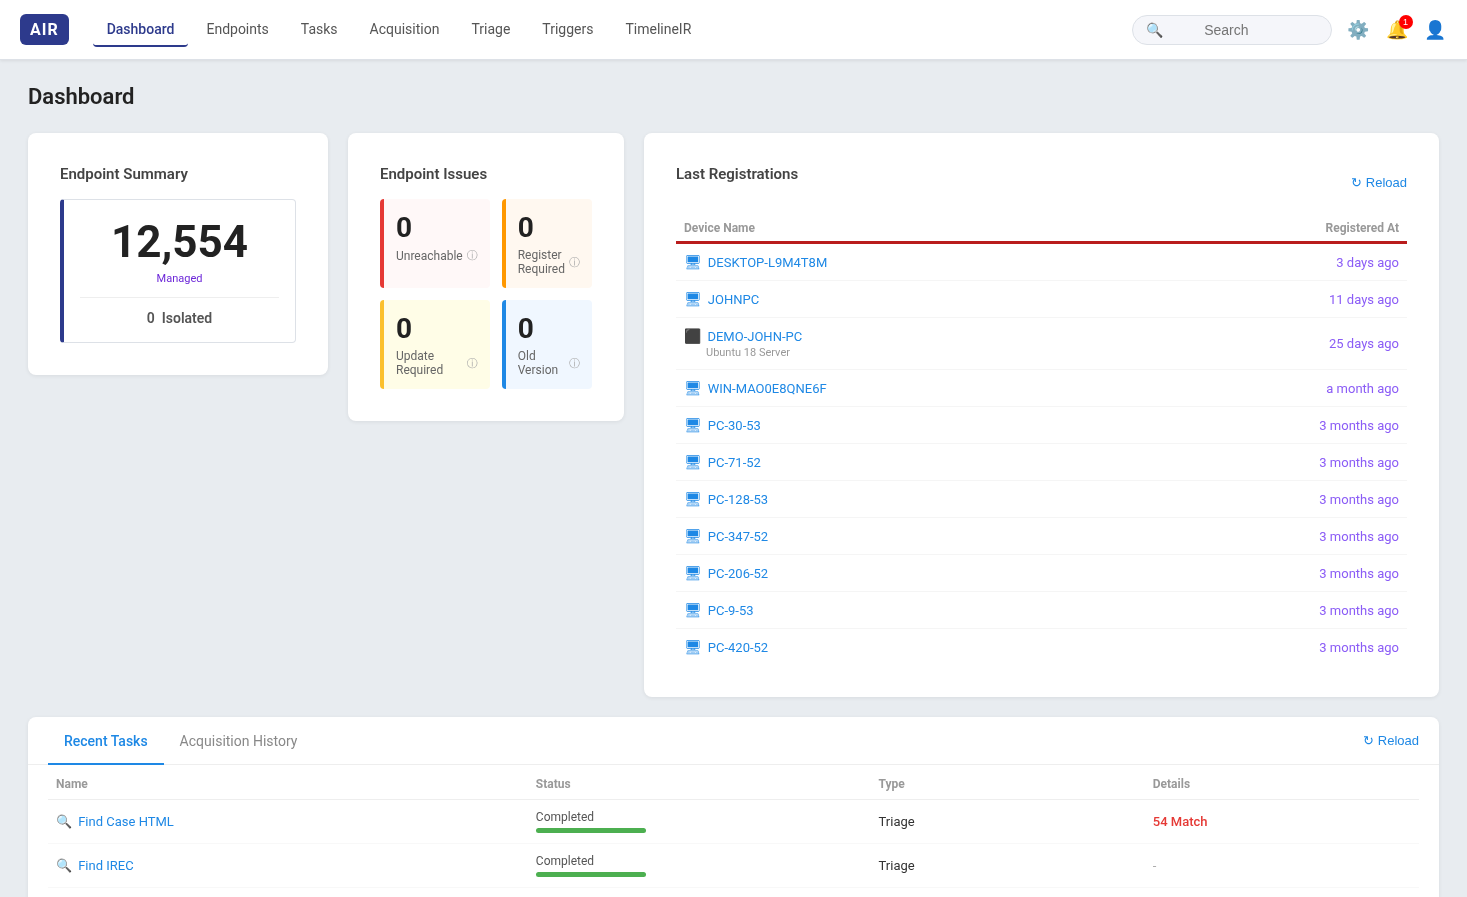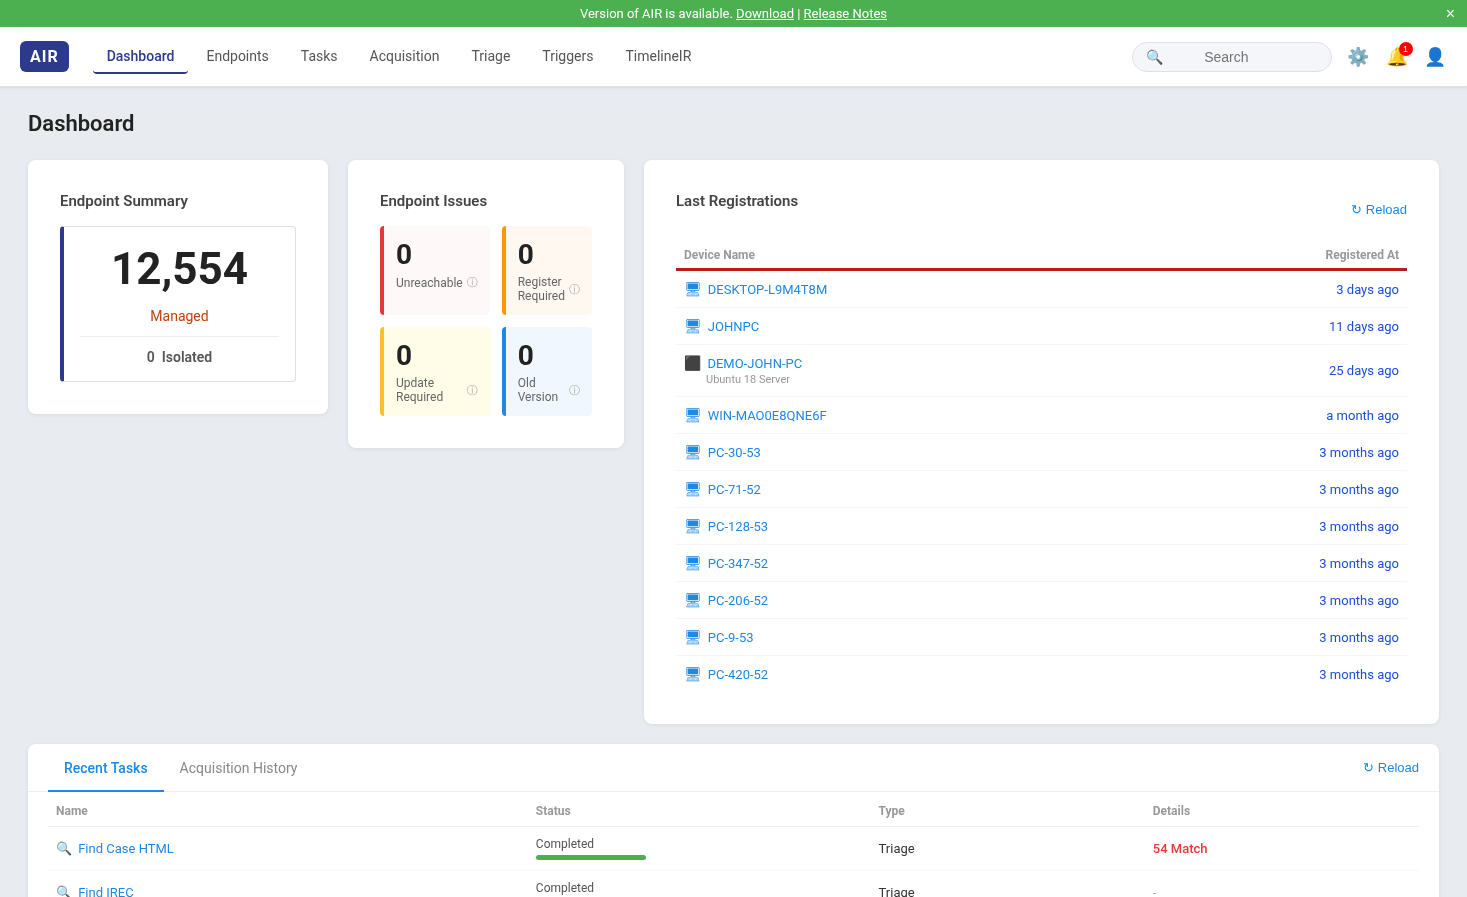--- a/index.html
+++ b/index.html
@@ -96,21 +96,21 @@
 
     .endpoint-summary { width: 300px; }
     .summary-inner {
       border: 1px solid #dde1e7;
       border-left: 4px solid #2d3a8c;
       border-radius: 4px;
       padding: 16px;
       text-align: center;
     }
     .big-number { font-size: 44px; font-weight: 700; color: #222; }
-    .managed-label { font-size: 14px; color: #c2410c; margin-top: 13px; }
+    .managed-label { font-size: 11px; color: #6d28d9; margin-top: 4px; }
     .isolated-row {
       margin-top: 12px;
       padding-top: 12px;
       border-top: 1px solid #eee;
       color: #555;
       font-size: 14px;
     }
     .isolated-row span { font-weight: 600; }
 
     
@@ -134,21 +134,21 @@
     .reg-header { display: flex; justify-content: space-between; align-items: center; margin-bottom: 16px; }
     .reload-btn {
       background: none; border: none; cursor: pointer; color: #1e88e5; font-size: 13px;
       display: flex; align-items: center; gap: 4px;
     }
     .reg-table { width: 100%; border-collapse: collapse; }
     .reg-table th { font-size: 12px; color: #999; text-align: left; padding: 6px 8px; border-bottom: 3px solid #b91c1c; }
     .reg-table td { padding: 10px 8px; font-size: 13px; border-bottom: 1px solid #f5f5f5; }
     .reg-table tr:last-child td { border-bottom: none; }
     .device-link { color: #1e88e5; text-decoration: none; display: flex; align-items: center; gap: 6px; cursor: pointer; }
-    .reg-time { color: #1d4ed8; font-size: 12px; text-align: right; }
+    .reg-time { color: #8b5cf6; font-size: 12px; text-align: right; }
     .device-sub { font-size: 11px; color: #999; padding-left: 22px; padding-top: 2px; }
 
     
     .tasks-card { background: white; border-radius: 8px; box-shadow: 0 1px 4px rgba(0,0,0,0.07); padding: 0; overflow: hidden; }
     .tasks-tabs { display: flex; align-items: center; padding: 0 20px; border-bottom: 1px solid #eee; }
     .tasks-tab {
       padding: 16px 16px 14px;
       cursor: pointer;
       color: #888;
       font-size: 14px;
@@ -170,24 +170,20 @@
     .details-dash { color: #aaa; }
 
     .full-page { display: flex; flex-direction: column; min-height: 897px; }
     .content-area { flex: 1; }
   </style>
 </head>
 <body>
 
 <div class="full-page">
 
-  <div class="banner">
-    <span>Version of AIR is available. <a>Download</a> | <a>Release Notes</a></span>
-    <button class="banner-close">×</button>
-  </div>
 
   <nav class="navbar">
     <div class="logo">AIR</div>
     <div class="nav-links">
       <a class="nav-link active">Dashboard</a>
       <a class="nav-link">Endpoints</a>
       <a class="nav-link">Tasks</a>
       <a class="nav-link">Acquisition</a>
       <a class="nav-link">Triage</a>
       <a class="nav-link">Triggers</a>

